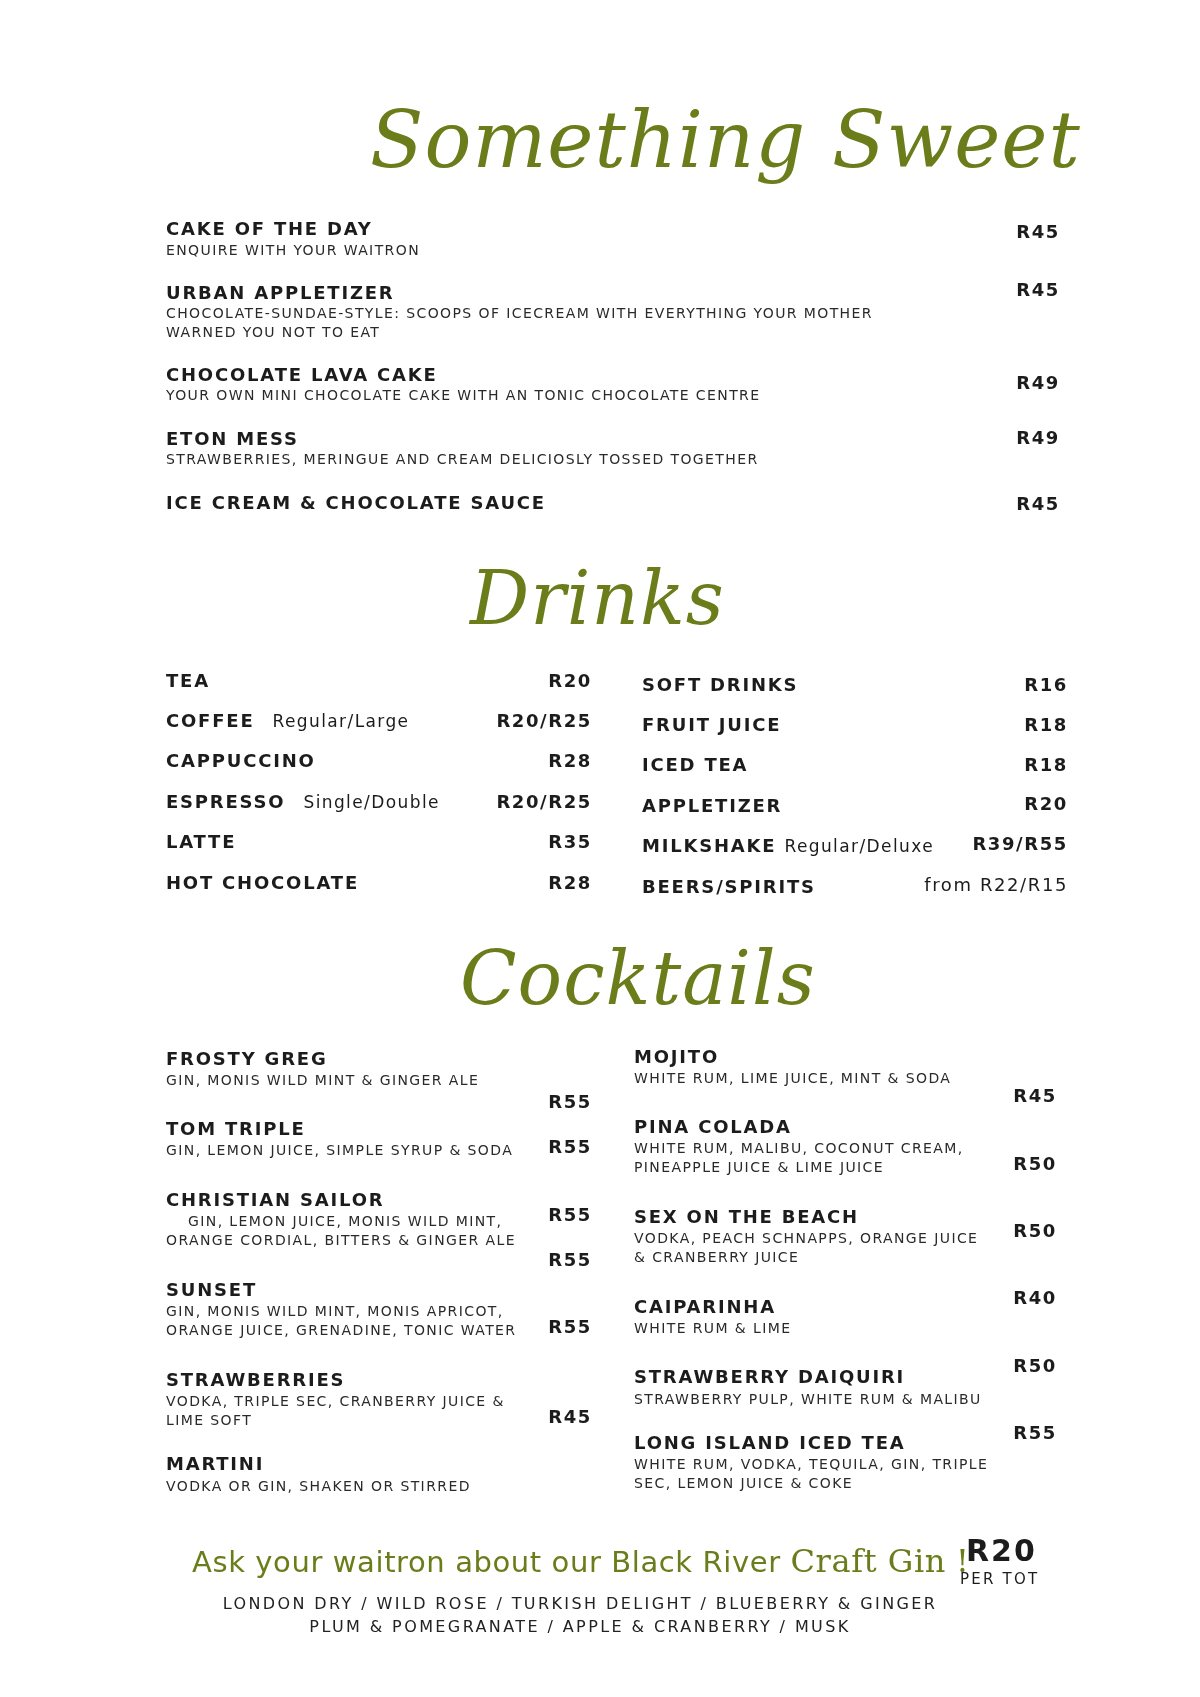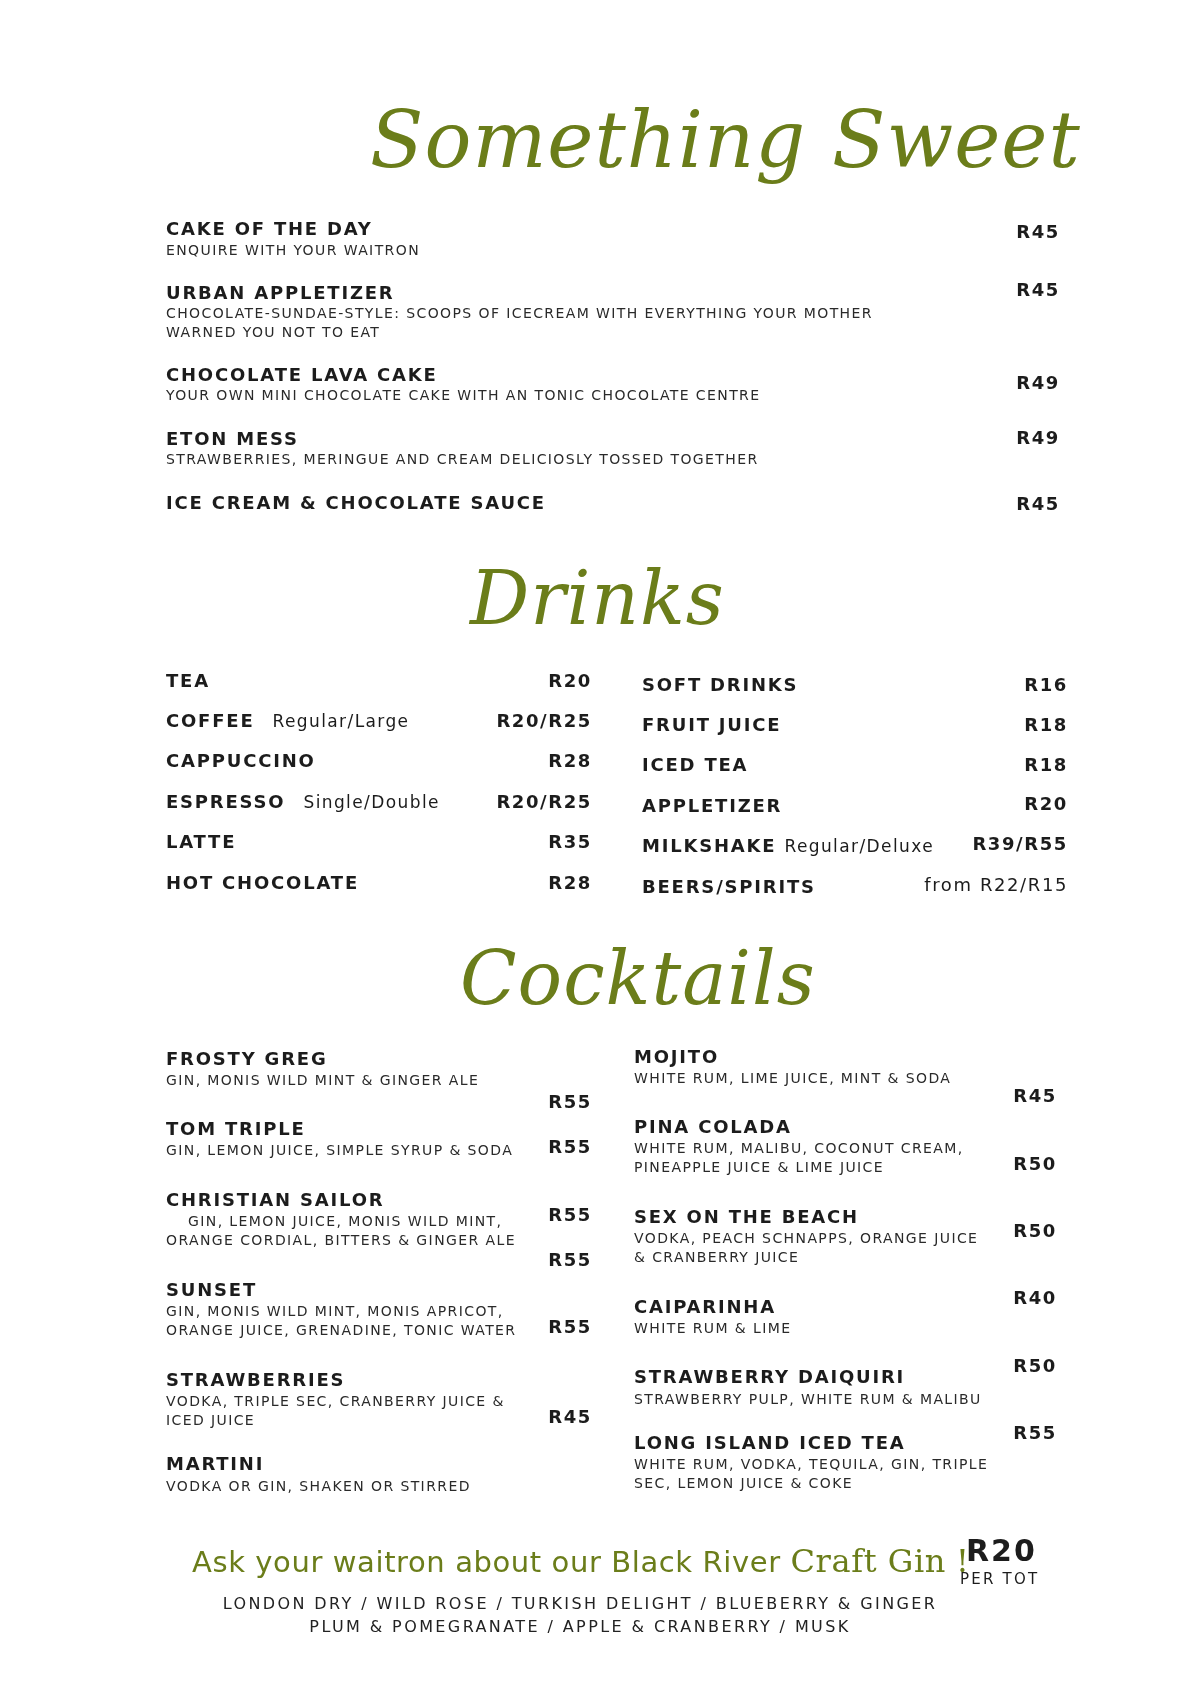--- a/index.html
+++ b/index.html
@@ -119,21 +119,21 @@
 <div class="price" style="right:608px; top:1204px;">R55</div>
 <div class="price" style="right:608px; top:1249px;">R55</div>
 
 <div class="name" style="left:166px; top:1279px;">SUNSET</div>
 <div class="desc" style="left:166px; top:1302px;">GIN, MONIS WILD MINT, MONIS APRICOT,</div>
 <div class="desc" style="left:166px; top:1321px;">ORANGE JUICE, GRENADINE, TONIC WATER</div>
 <div class="price" style="right:608px; top:1316px;">R55</div>
 
 <div class="name" style="left:166px; top:1369px;">STRAWBERRIES</div>
 <div class="desc" style="left:166px; top:1392px;">VODKA, TRIPLE SEC, CRANBERRY JUICE &amp;</div>
-<div class="desc" style="left:166px; top:1411px;">ICED JUICE</div>
+<div class="desc" style="left:166px; top:1411px;">LIME SOFT</div>
 <div class="price" style="right:608px; top:1406px;">R45</div>
 
 <div class="name" style="left:166px; top:1453px;">MARTINI</div>
 <div class="desc" style="left:166px; top:1477px;">VODKA OR GIN, SHAKEN OR STIRRED</div>
 
 <div class="name" style="left:634px; top:1046px;">MOJITO</div>
 <div class="desc" style="left:634px; top:1069px;">WHITE RUM, LIME JUICE, MINT &amp; SODA</div>
 <div class="price" style="right:143px; top:1085px;">R45</div>
 
 <div class="name" style="left:634px; top:1116px;">PINA COLADA</div>

